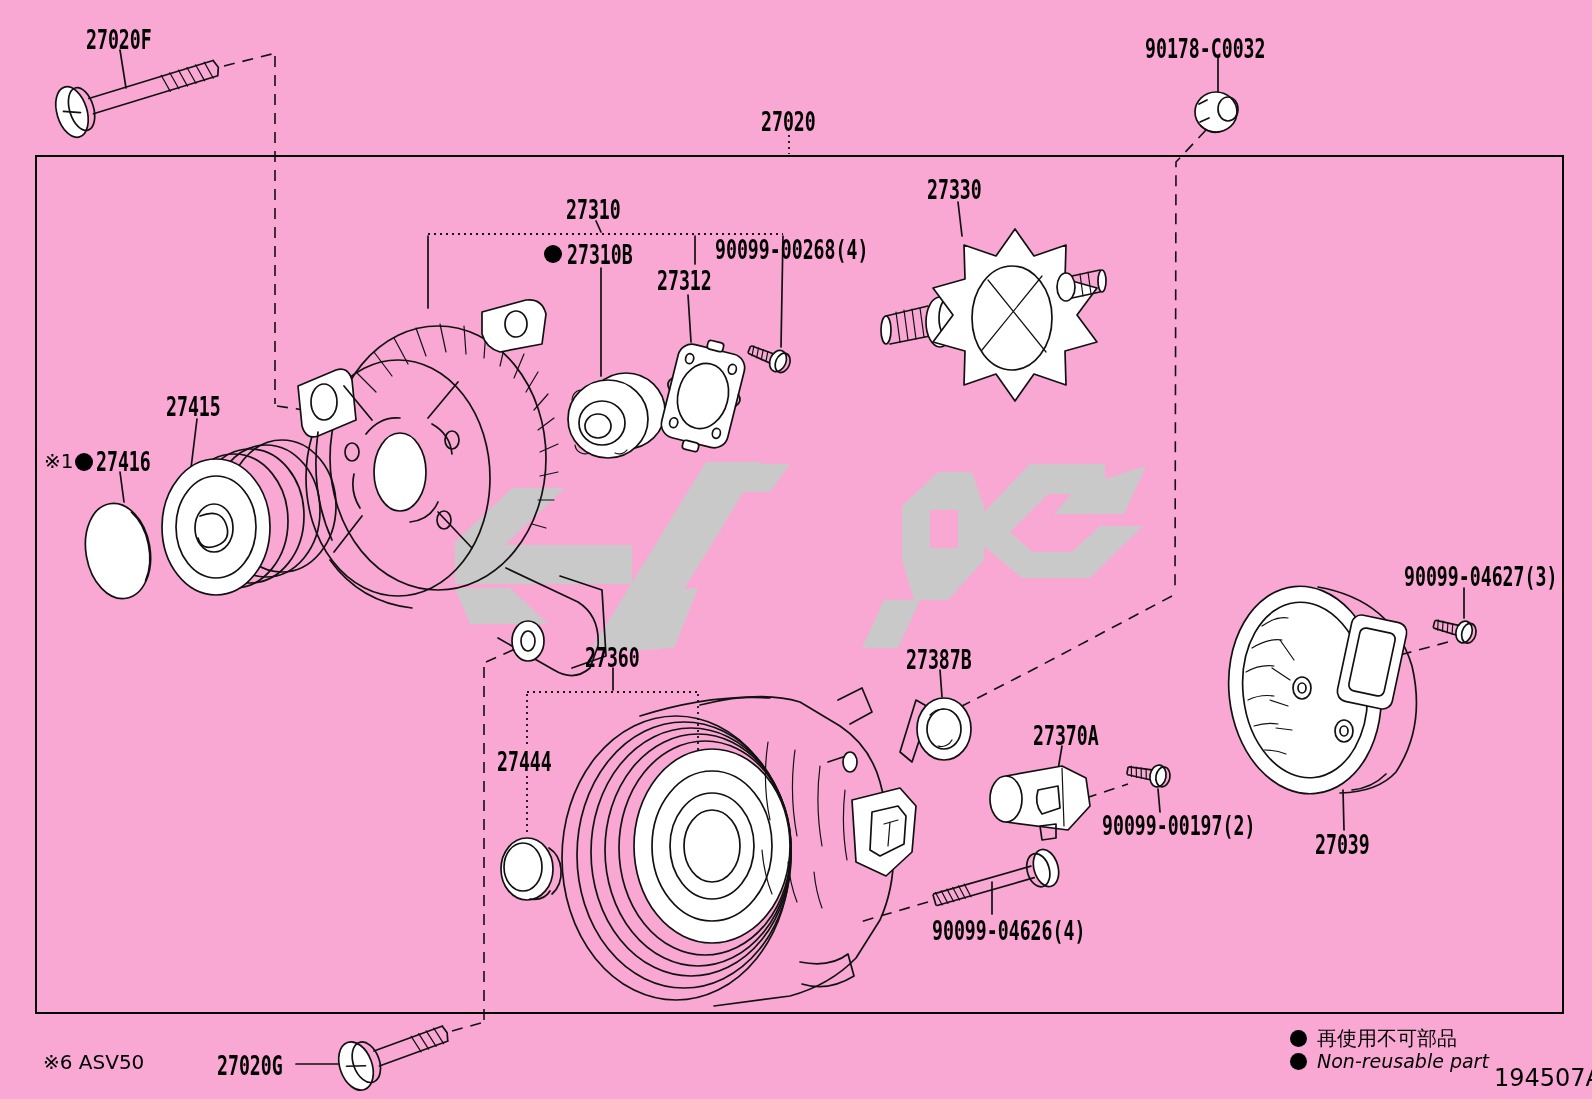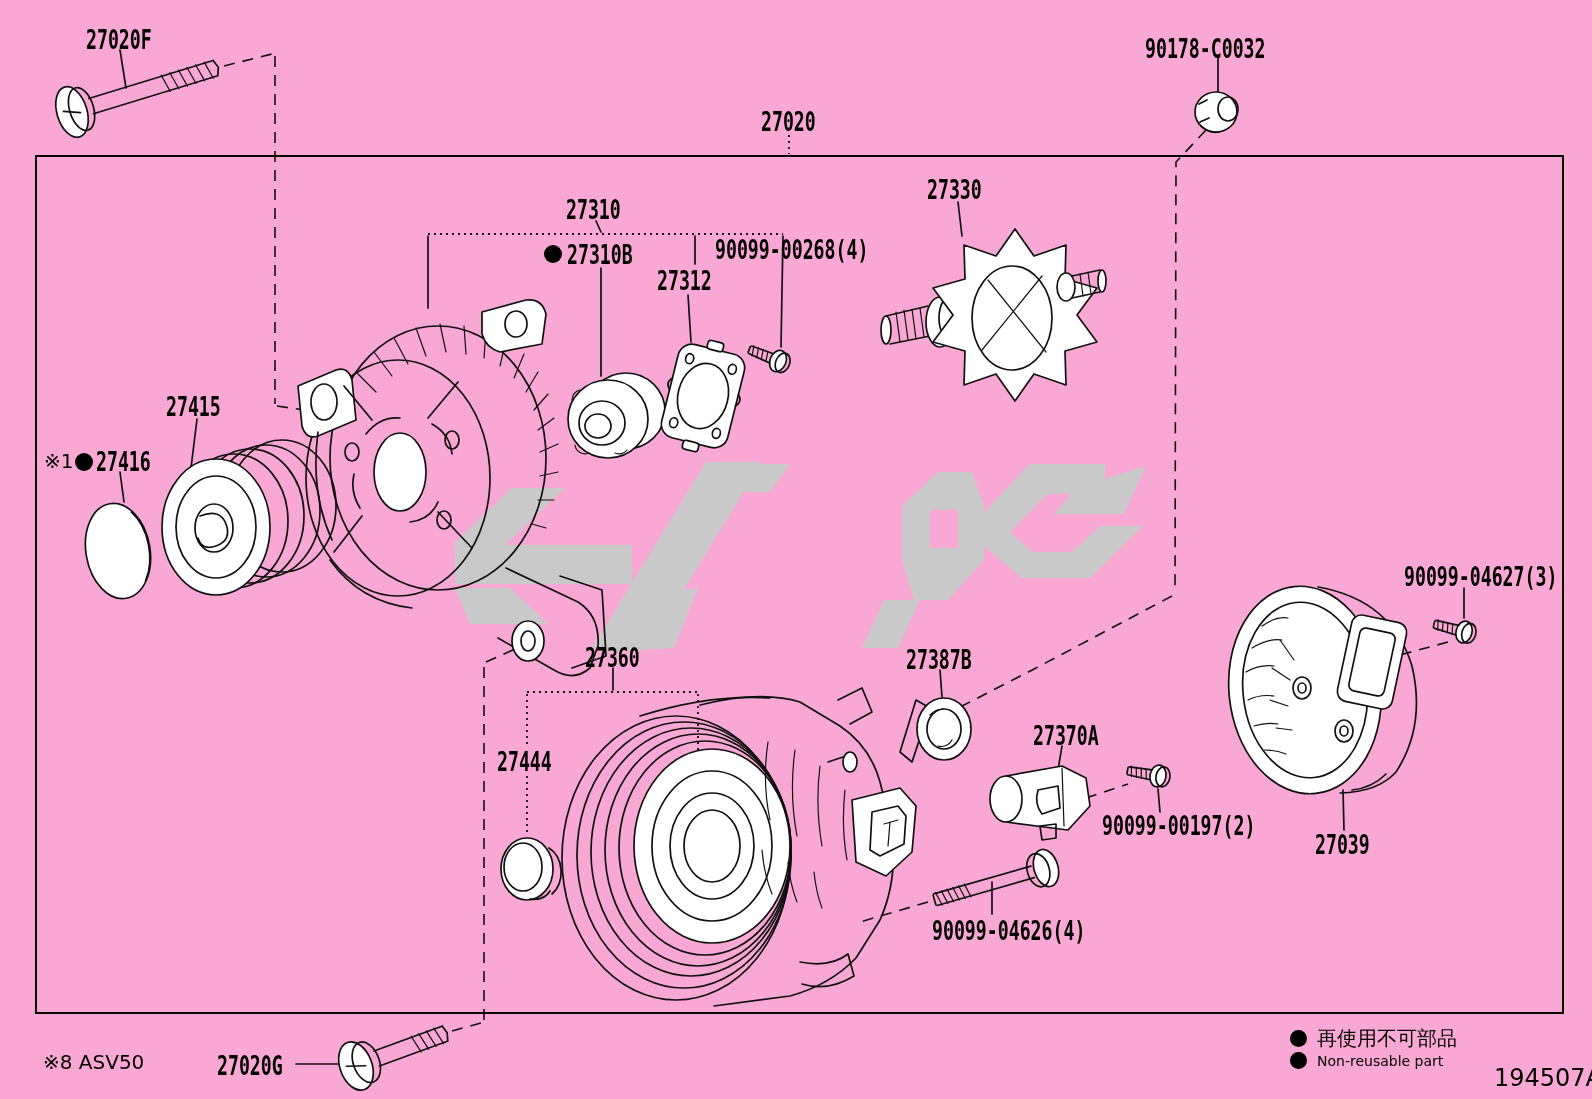--- a/index.html
+++ b/index.html
@@ -13,21 +13,21 @@
     font-size:26px;line-height:1;white-space:nowrap;color:#000;
     transform:scaleX(0.70);transform-origin:0 0;letter-spacing:0px;
   }
   .note{
     position:absolute;font-family:"DejaVu Sans", sans-serif;font-size:20px;line-height:1;
     white-space:nowrap;color:#000;
   }
   .legend{position:absolute;display:flex;align-items:center;white-space:nowrap;}
   .legend .dot{width:17px;height:17px;border-radius:50%;background:#000;margin-right:10px;flex:0 0 auto;}
   .legend .txt{font-size:20px;line-height:1;}
-  .legend .txt.en{font-size:14px;}
+  .legend .txt.en{font-size:19px;font-style:italic;}
   .code{position:absolute;font-family:"DejaVu Sans", sans-serif;font-size:24px;line-height:1;}
   
   .ln{fill:none;stroke:#111;stroke-width:1.7;stroke-linecap:round;stroke-linejoin:round;}
   .fw{fill:#fff;stroke:#111;stroke-width:1.7;stroke-linecap:round;stroke-linejoin:round;}
   .thin{fill:none;stroke:#111;stroke-width:1.2;stroke-linecap:round;}
   .dash{fill:none;stroke:#111;stroke-width:1.6;stroke-dasharray:11 8;}
   .dots{fill:none;stroke:#111;stroke-width:1.8;stroke-dasharray:2 4;}
   .wm{fill:#c9c9c9;stroke:none;}
 </style>
 </head>
@@ -304,21 +304,21 @@
   <div class="plabel" style="left:585px;top:645px">27360</div>
   <div class="plabel" style="left:497px;top:749px">27444</div>
   <div class="plabel" style="left:906px;top:647px">27387B</div>
   <div class="plabel" style="left:1033px;top:723px">27370A</div>
   <div class="plabel" style="left:1102px;top:813px">90099-00197(2)</div>
   <div class="plabel" style="left:1404px;top:564px">90099-04627(3)</div>
   <div class="plabel" style="left:1315px;top:832px">27039</div>
   <div class="plabel" style="left:932px;top:918px">90099-04626(4)</div>
   <div class="plabel" style="left:217px;top:1053px">27020G</div>
 
-  <div class="note" style="left:43px;top:1052px">※8 ASV50</div>
+  <div class="note" style="left:43px;top:1052px">※6 ASV50</div>
 
   <div class="legend" style="left:1290px;top:1028px">
     <span class="dot"></span>
     <span class="txt">再使用不可部品</span>
   </div>
   <div class="legend" style="left:1290px;top:1052px">
     <span class="dot"></span>
     <span class="txt en">Non-reusable part</span>
   </div>
 

